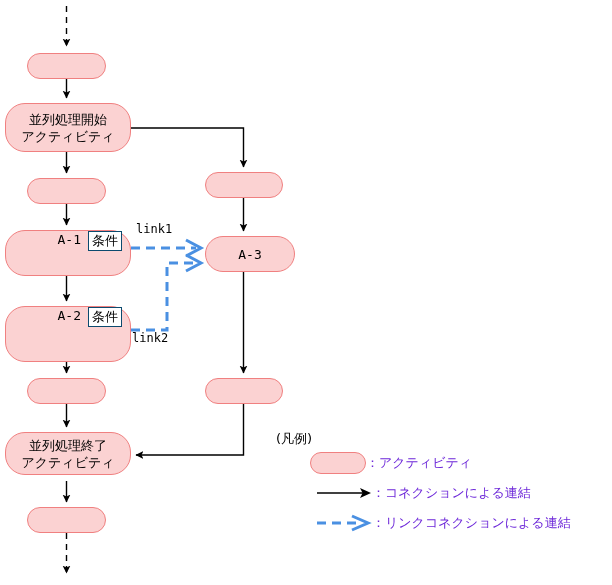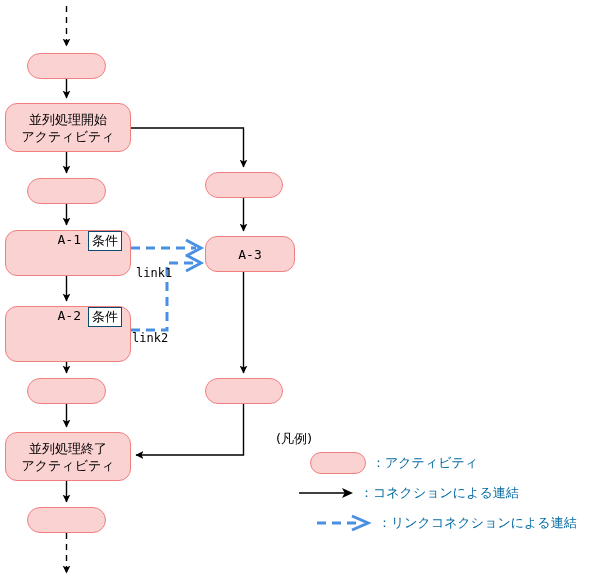--- a/index.html
+++ b/index.html
@@ -25,21 +25,21 @@
     width: 612px;
     height: 585px;
     pointer-events: none;
   }
   
   .node {
     position: absolute;
     box-sizing: border-box;
     background: #fbd2d2;
     border: 1px solid #f08080;
-    border-radius: 12px;
+    border-radius: 20px;
     display: flex;
     align-items: center;
     justify-content: center;
     flex-direction: column;
     color: #000000;
     font-family: "DejaVu Sans", sans-serif;
     font-size: 13px;
     line-height: 17px;
     white-space: nowrap;
   }
@@ -105,22 +105,21 @@
     position: absolute;
     left: 0px;
     height: 22px;
     display: flex;
     align-items: center;
     white-space: nowrap;
   }
   .legend-text {
     font-family: "DejaVu Sans", sans-serif;
     font-size: 13px;
-    color: #0369a1;
-    margin-left: 6px;
+    color: #6d28d9;
     white-space: nowrap;
   }
   .legend-swatch {
     width: 56px;
     height: 22px;
     box-sizing: border-box;
     background: #fbd2d2;
     border: 1px solid #f08080;
     border-radius: 11px;
     flex: 0 0 auto;
@@ -222,47 +221,47 @@
     <span class="chip">条件</span>
   </div>
 
   <div class="node cond" style="left:5px; top:306px; width:126px; height:56px;">
     <span class="aname">A-2</span>
     <span class="chip">条件</span>
   </div>
 
   <div class="node small" style="left:27px; top:378px; width:79px; height:26px;"></div>
 
-  <div class="node" style="left:5px; top:432px; width:126px; height:49px;font-family:Liberation Serif, serif;">
+  <div class="node" style="left:5px; top:432px; width:126px; height:43px;font-family:Liberation Serif, serif;">
     <span class="line">並列処理終了</span>
     <span class="line">アクティビティ</span>
   </div>
 
   <div class="node small" style="left:27px; top:507px; width:79px; height:26px;"></div>
 
   <div class="node small" style="left:205px; top:172px; width:78px; height:26px;"></div>
 
   <div class="node" style="left:205px; top:236px; width:90px; height:36px;">
     <span class="a3name">A-3</span>
   </div>
 
   <div class="node small" style="left:205px; top:378px; width:78px; height:26px;"></div>
 
-  <div class="linklabel" style="left:136px; top:222px;margin-top:44px;">link1</div>
+  <div class="linklabel" style="left:136px; top:222px;">link1</div>
   <div class="linklabel" style="left:132px; top:331px;">link2</div>
 
   <div id="legend">
     <div class="legend-title">(凡例)</div>
 
     <div class="legend-row" style="top:22px;left:42px;">
       <span class="legend-swatch"></span>
       <span class="legend-text">：アクティビティ</span>
     </div>
 
-    <div class="legend-row" style="top:52px;left:30px;">
+    <div class="legend-row" style="top:52px;left:48px;">
       <span class="legend-sym">
         <svg width="56" height="18" viewBox="0 0 56 18">
           <line x1="1" y1="9" x2="48" y2="9" stroke="#000000" stroke-width="1.6"></line>
           <path d="M44,4 L55,9 L44,14 L46.6,9 Z" fill="#000000"></path>
         </svg>
       </span>
       <span class="legend-text">：コネクションによる連結</span>
     </div>
 
     <div class="legend-row" style="top:82px;left:48px;">

